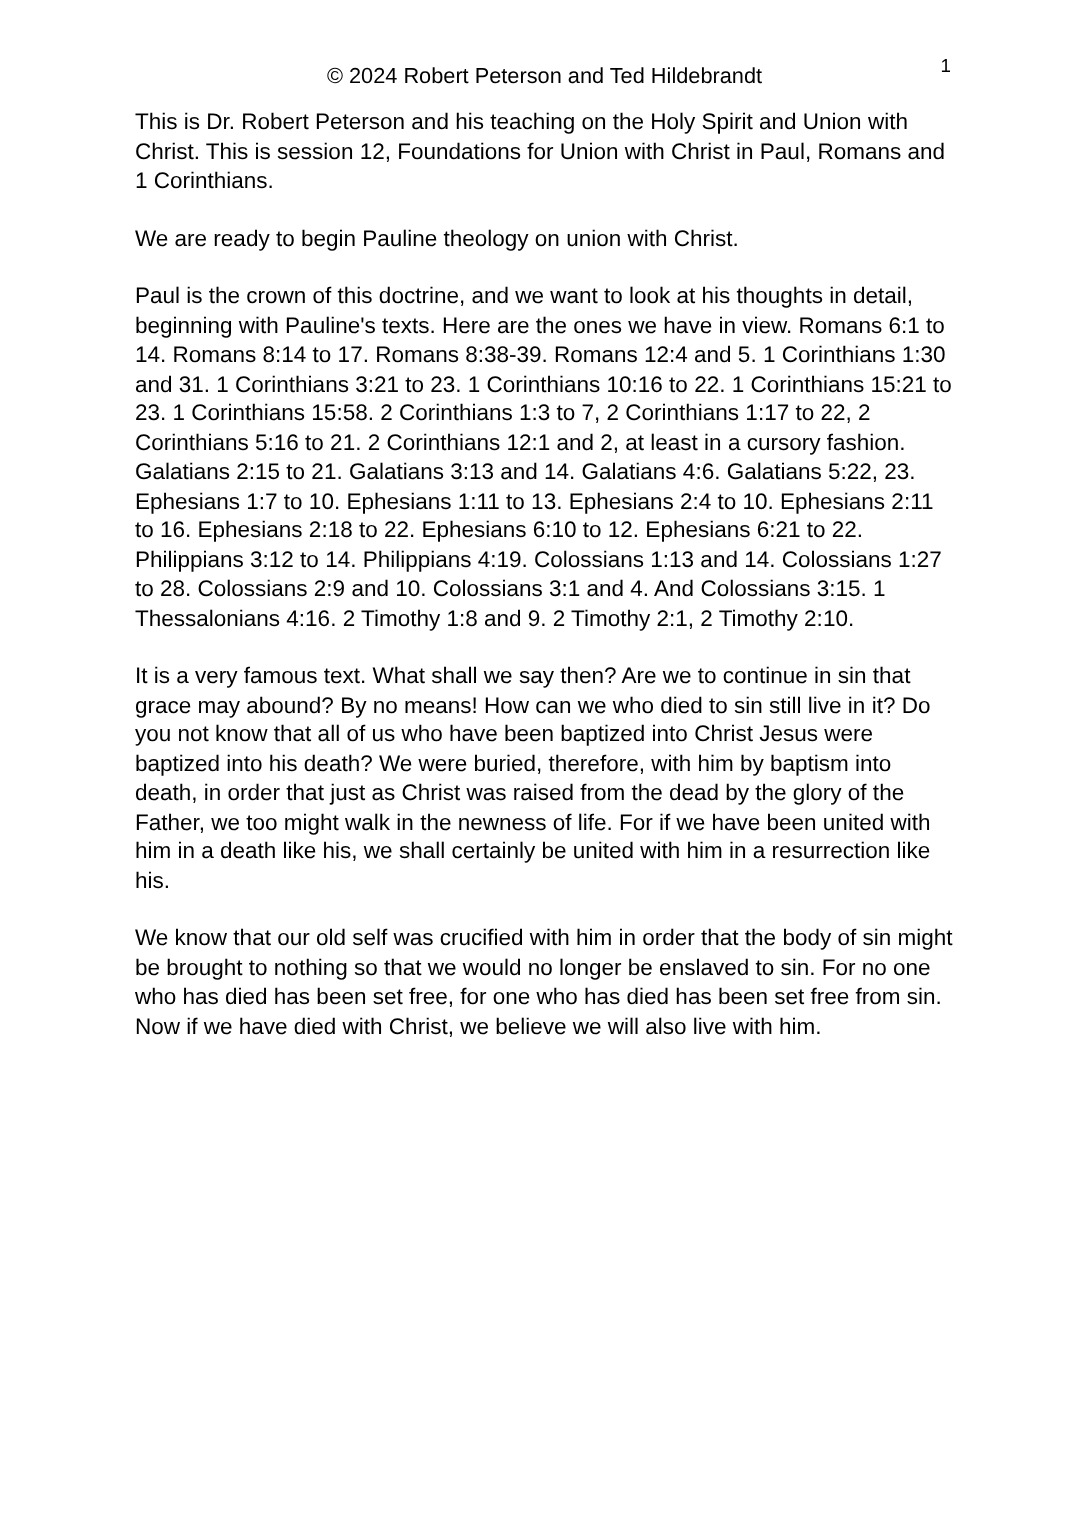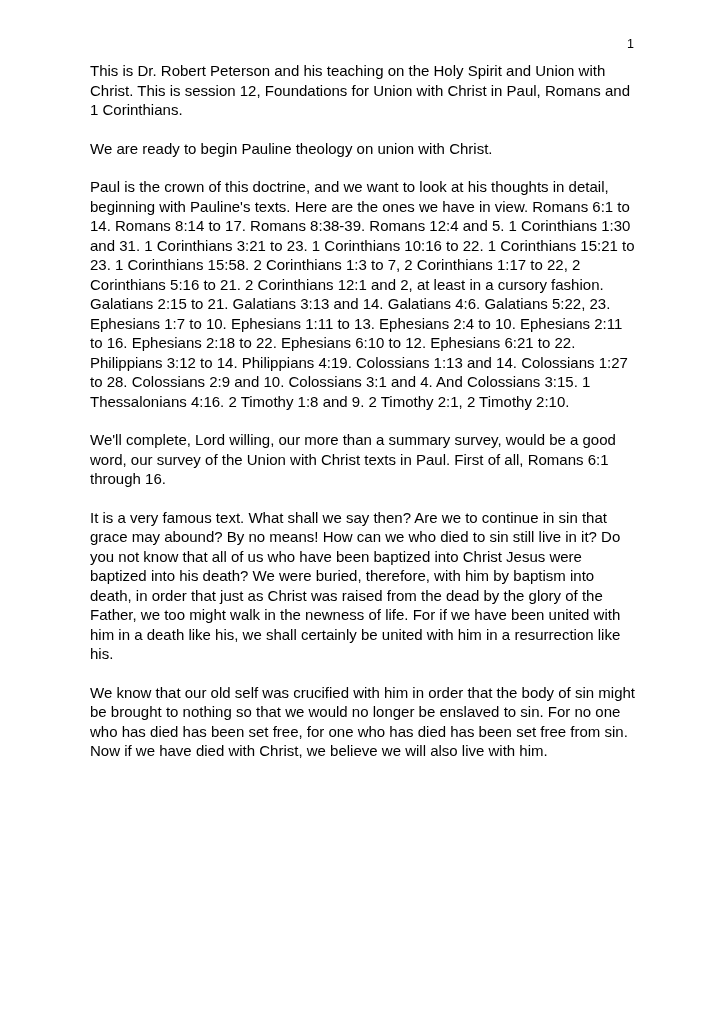--- a/index.html
+++ b/index.html
@@ -37,40 +37,40 @@
     line-height: 33px;
     letter-spacing: 0.1px;
   }
   .copyright {
     margin: 3px 0 0 0;
     font-size: 14.5px;
     text-align: center;
     line-height: 20px;
   }
   .body-text {
-    margin-top: 23px;
+    margin-top: 11px;
     font-size: 15px;
     line-height: 19.5px;
     text-align: left;
   }
   .body-text p {
     margin: 0 0 19px 0;
   }
 </style>
 </head>
 <body>
 
 <div class="page">
 
   <div class="page-number">1</div>
 
 
+  <div class="copyright">© 2024 Robert Peterson and Ted Hildebrandt</div>
 
   <div class="body-text">
     <p>This is Dr. Robert Peterson and his teaching on the Holy Spirit and Union with Christ. This is session 12, Foundations for Union with Christ in Paul, Romans and 1 Corinthians.</p>
     <p>We are ready to begin Pauline theology on union with Christ.</p>
     <p>Paul is the crown of this doctrine, and we want to look at his thoughts in detail, beginning with Pauline's texts. Here are the ones we have in view. Romans 6:1 to 14. Romans 8:14 to 17. Romans 8:38-39. Romans 12:4 and 5. 1 Corinthians 1:30 and 31. 1 Corinthians 3:21 to 23. 1 Corinthians 10:16 to 22. 1 Corinthians 15:21 to 23. 1 Corinthians 15:58. 2 Corinthians 1:3 to 7, 2 Corinthians 1:17 to 22, 2 Corinthians 5:16 to 21. 2 Corinthians 12:1 and 2, at least in a cursory fashion. Galatians 2:15 to 21. Galatians 3:13 and 14. Galatians 4:6. Galatians 5:22, 23. Ephesians 1:7 to 10. Ephesians 1:11 to 13. Ephesians 2:4 to 10. Ephesians 2:11 to 16. Ephesians 2:18 to 22. Ephesians 6:10 to 12. Ephesians 6:21 to 22. Philippians 3:12 to 14. Philippians 4:19. Colossians 1:13 and 14. Colossians 1:27 to 28. Colossians 2:9 and 10. Colossians 3:1 and 4. And Colossians 3:15. 1 Thessalonians 4:16. 2 Timothy 1:8 and 9. 2 Timothy 2:1, 2 Timothy 2:10.</p>
-    <p>We'll complete, Lord willing, our more than a summary survey, would be a good word, our survey of the Union with Christ texts in Paul. First of all, Romans 6:1 through 16.</p>
     <p>It is a very famous text. What shall we say then? Are we to continue in sin that grace may abound? By no means! How can we who died to sin still live in it? Do you not know that all of us who have been baptized into Christ Jesus were baptized into his death? We were buried, therefore, with him by baptism into death, in order that just as Christ was raised from the dead by the glory of the Father, we too might walk in the newness of life. For if we have been united with him in a death like his, we shall certainly be united with him in a resurrection like his.</p>
     <p>We know that our old self was crucified with him in order that the body of sin might be brought to nothing so that we would no longer be enslaved to sin. For no one who has died has been set free, for one who has died has been set free from sin. Now if we have died with Christ, we believe we will also live with him.</p>
   </div>
 
 </div>
 
 </body></html>

